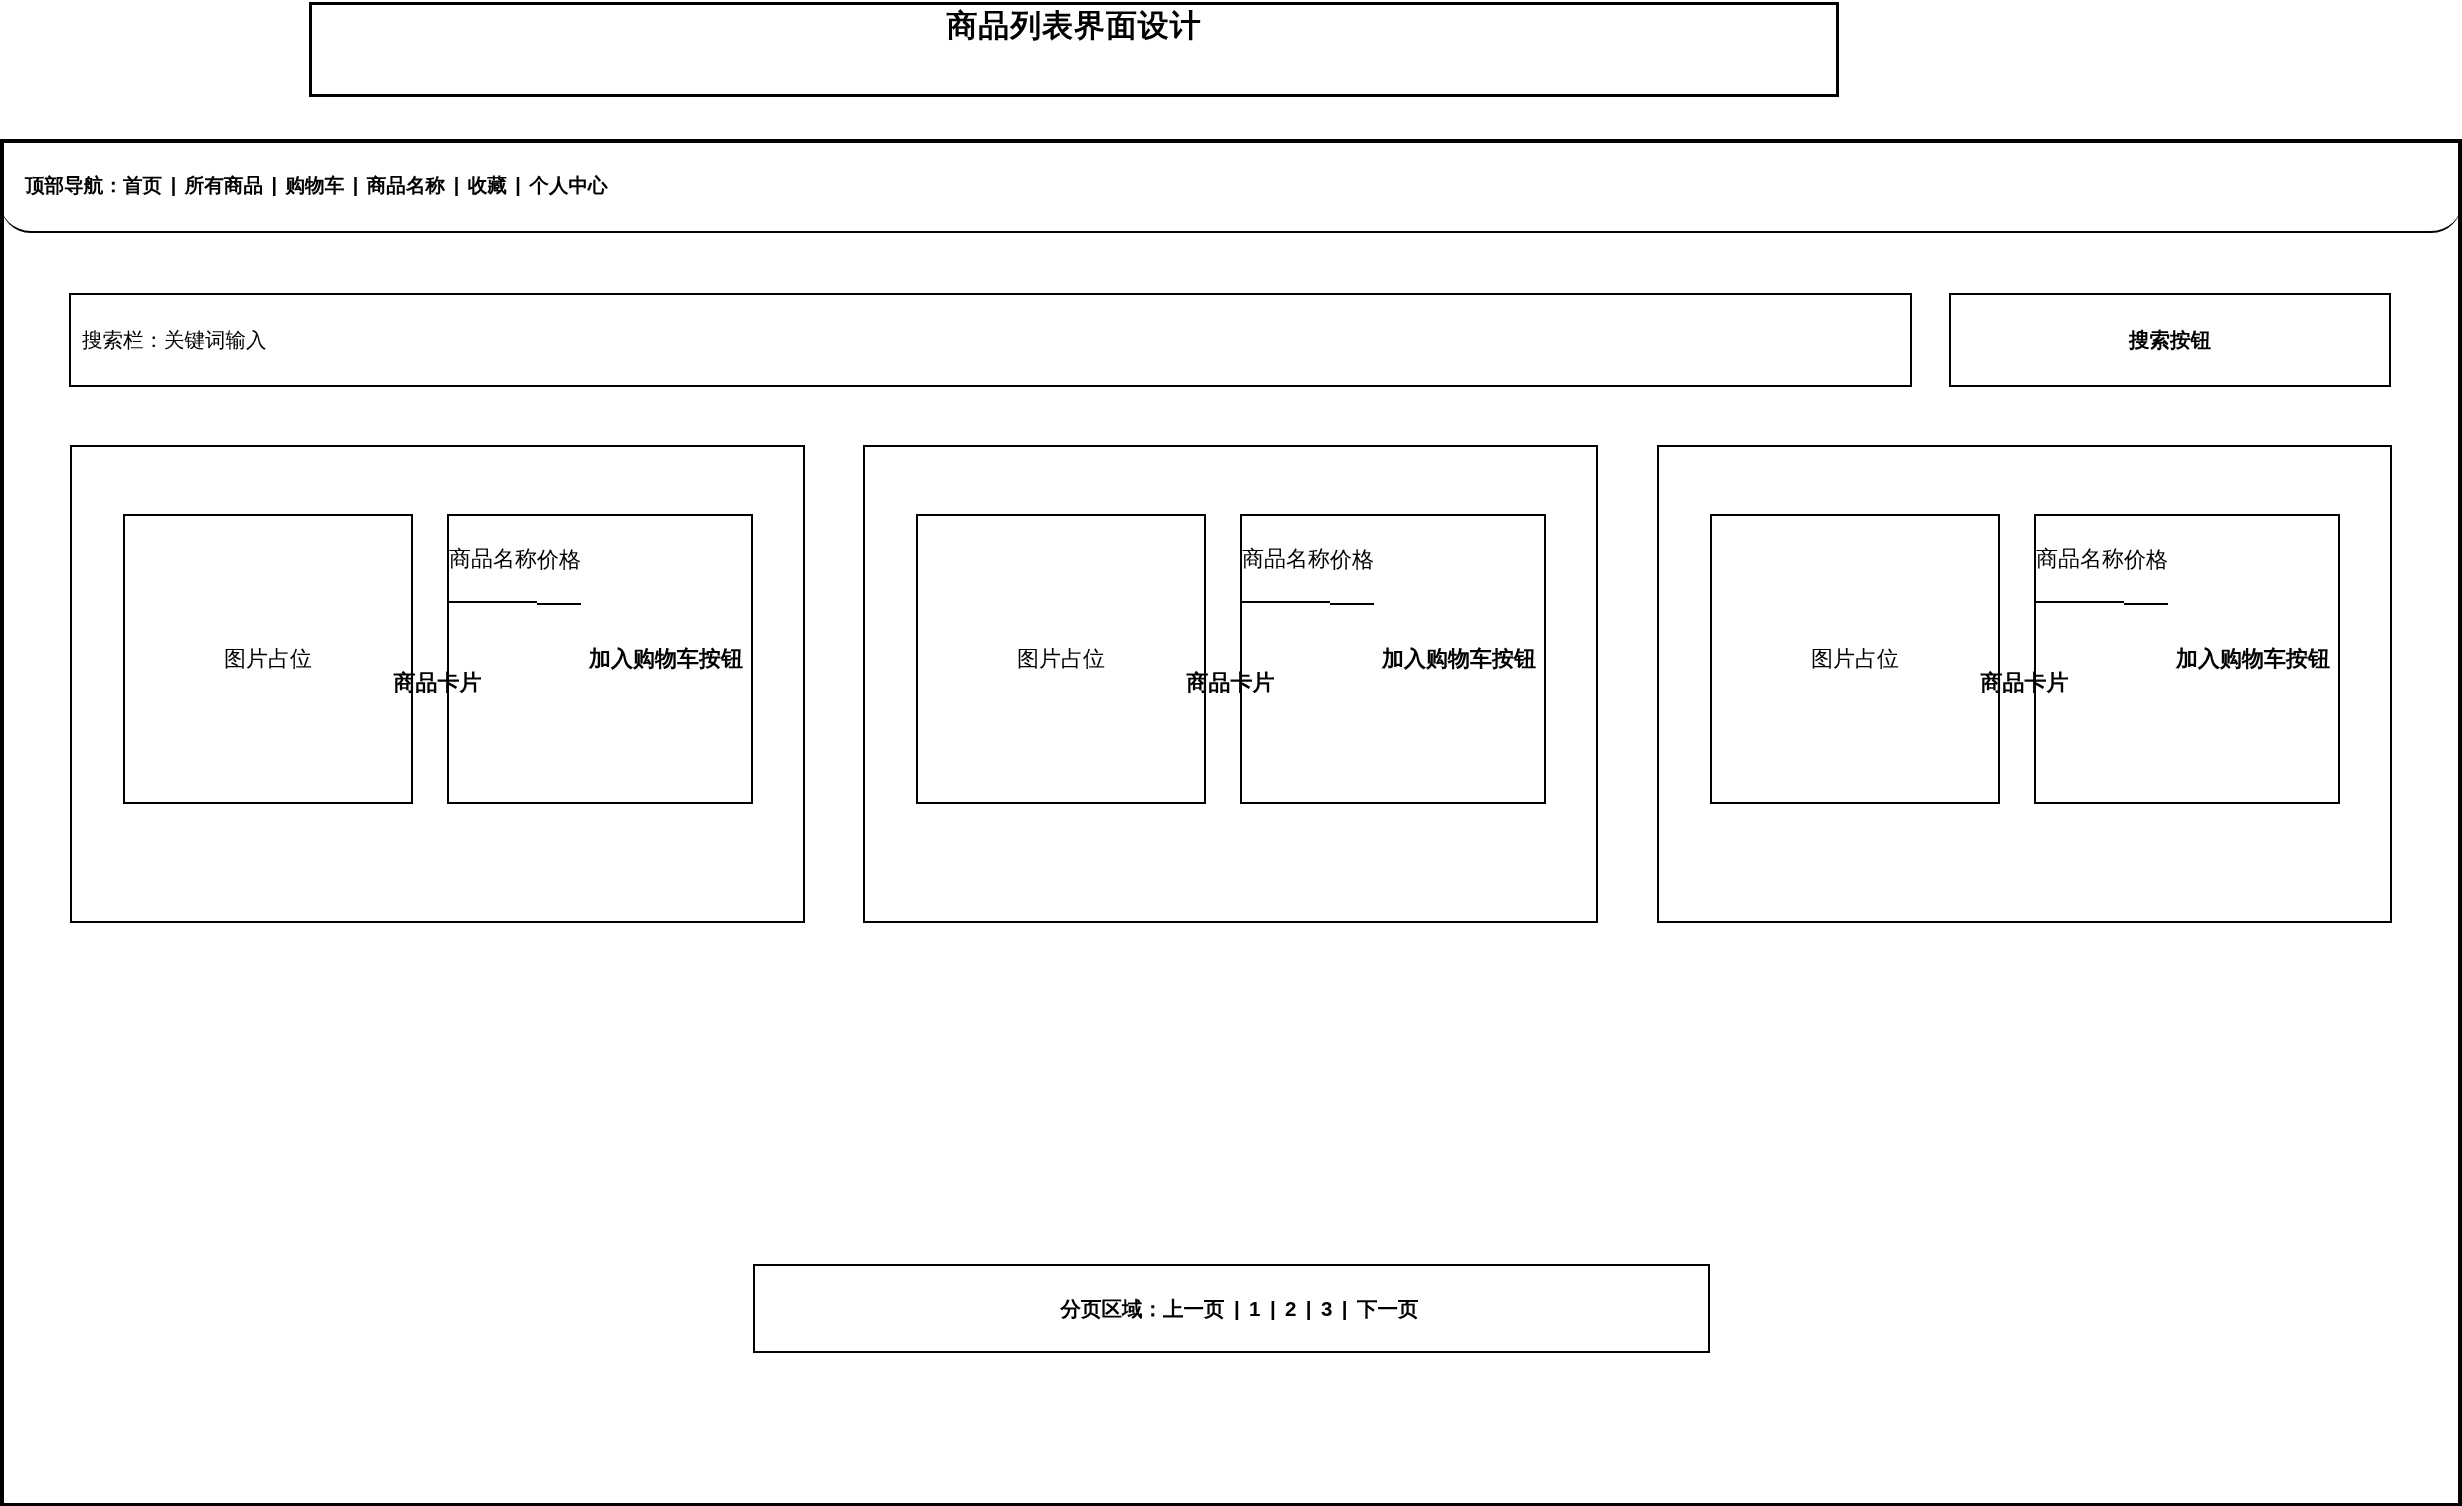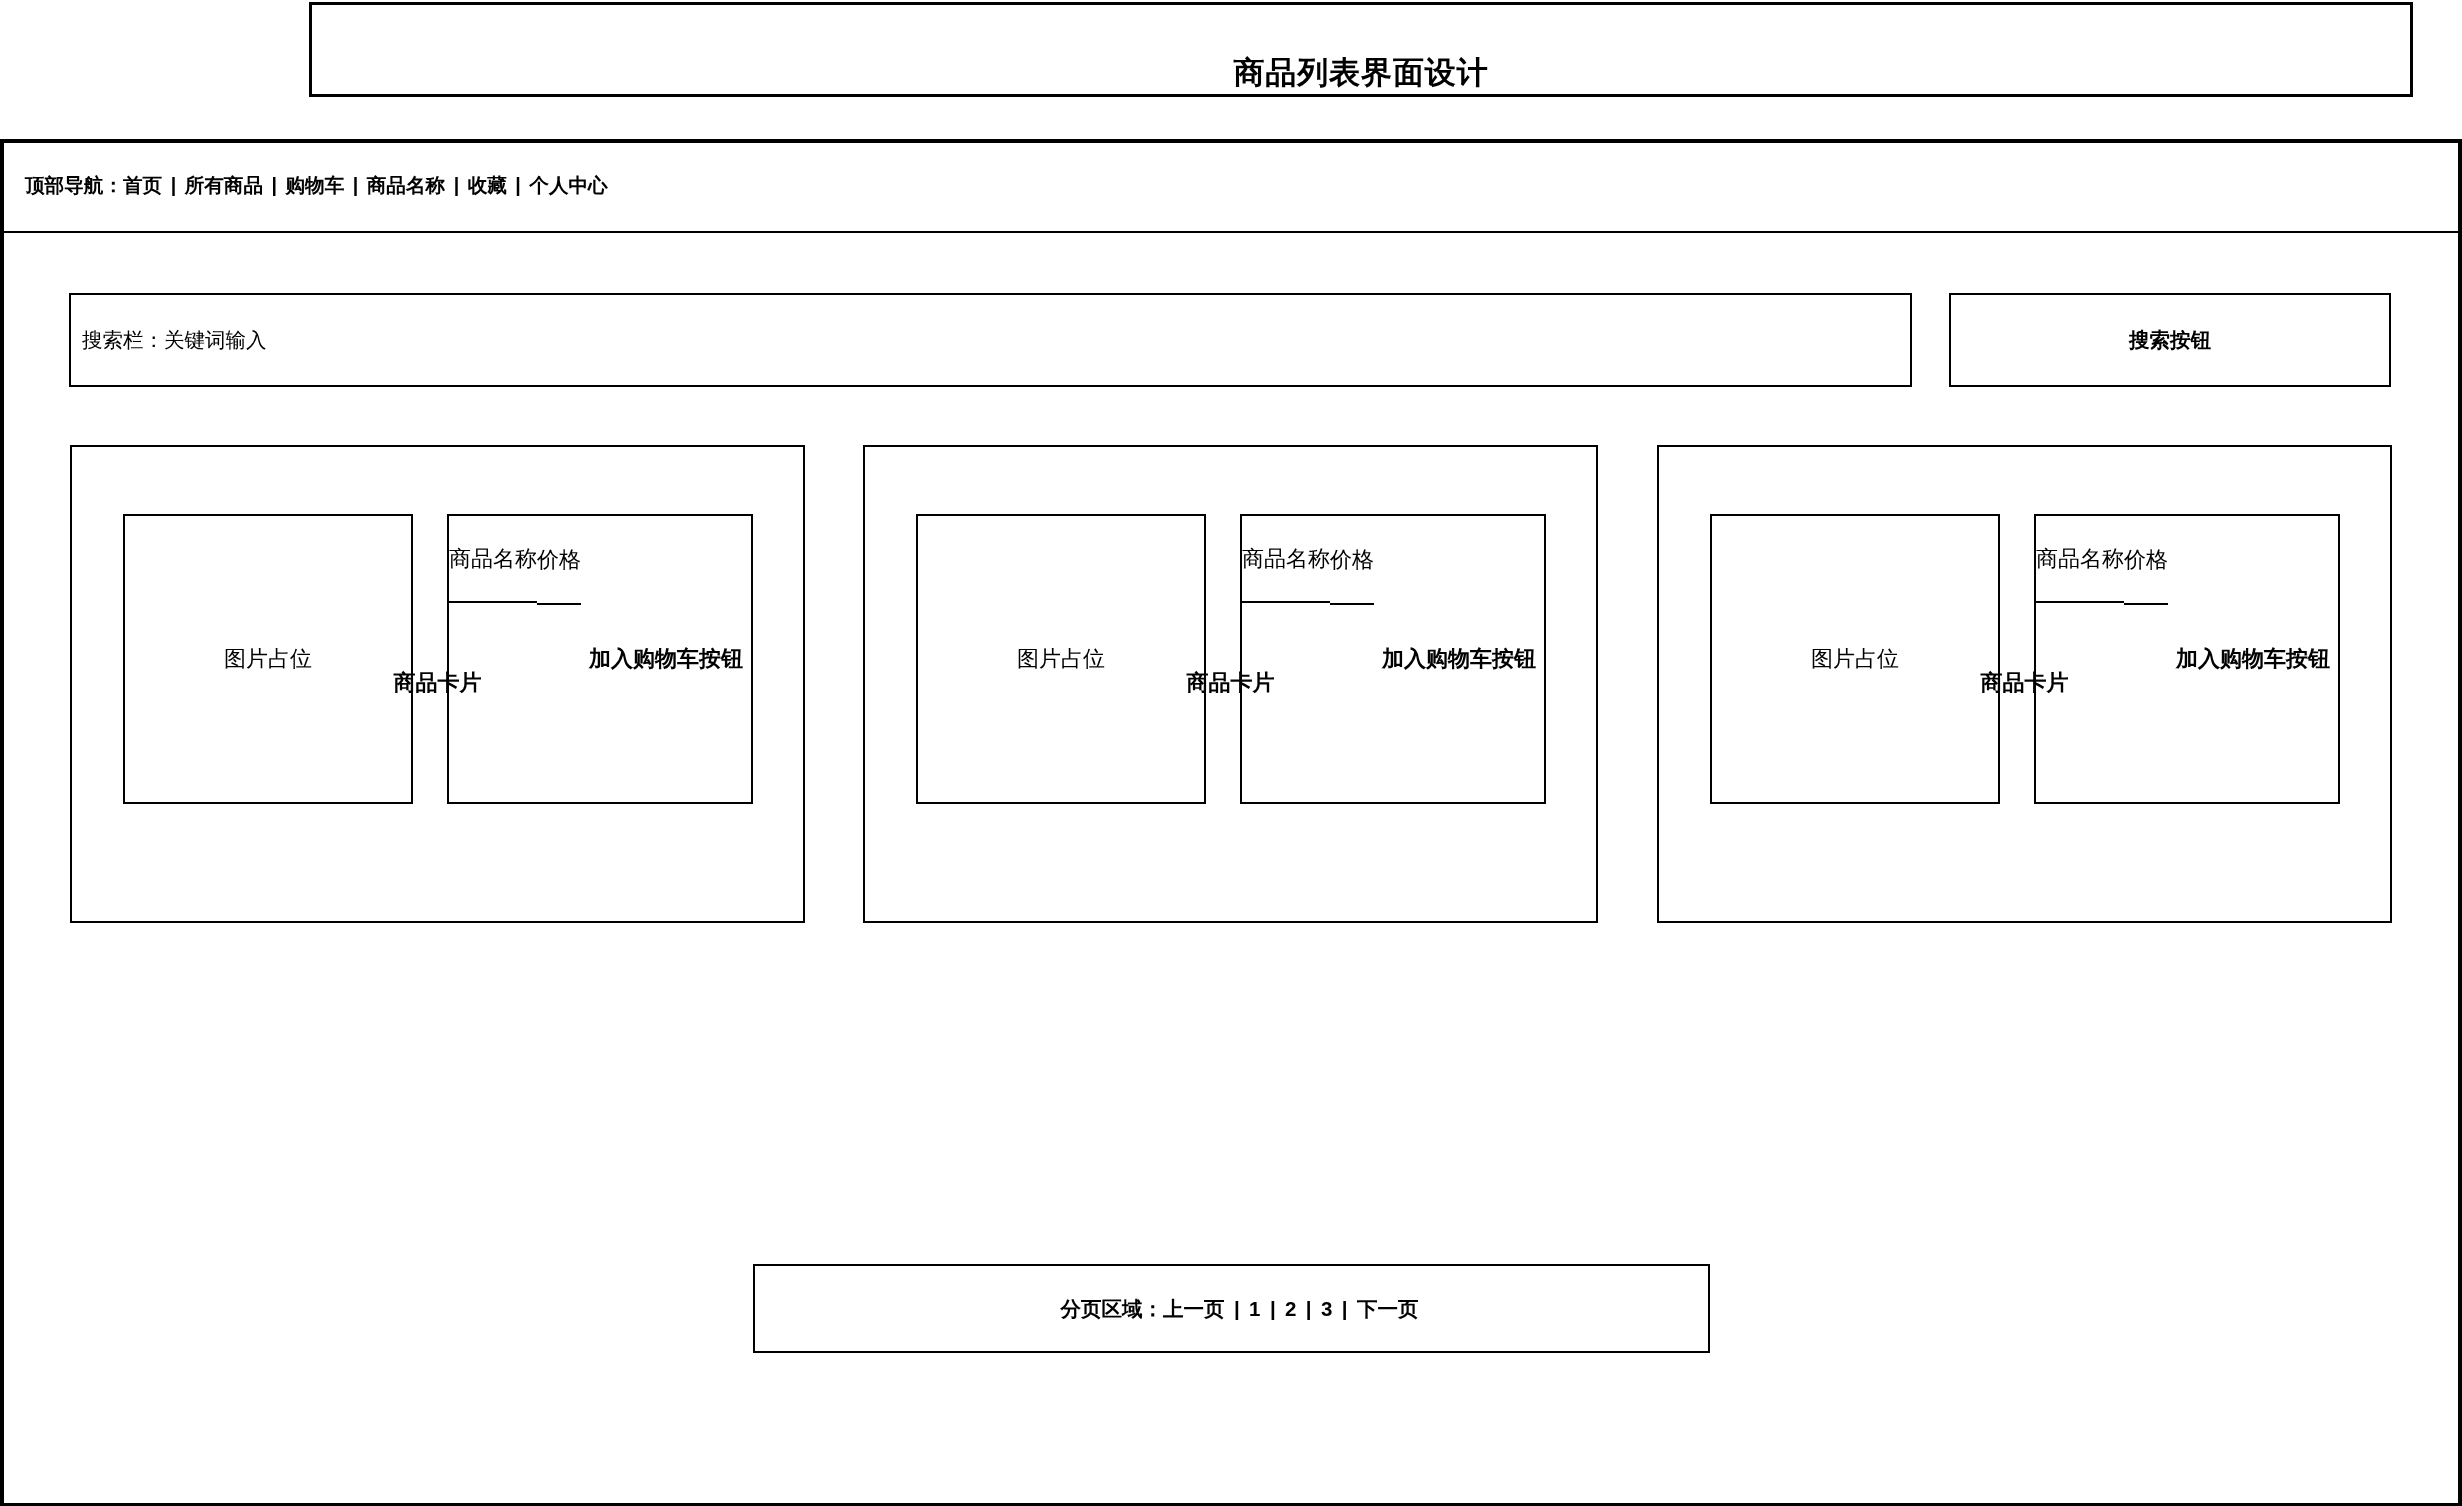--- a/index.html
+++ b/index.html
@@ -7,41 +7,42 @@
   body {
     position: relative;
     background: #ffffff;
     color: #000000;
     font-family: "Liberation Sans", "DejaVu Sans", sans-serif;
     overflow: hidden;
   }
 
   
   .title-box {
-    position: absolute; left: 309px; top: 1.7px; width: 2104px; height: 95px;
+    position: absolute; left: 309px; top: 1.7px; width: 1530px; height: 95px;
     border: 3.4px solid #000;
-    display: flex; align-items: flex-end; justify-content: center;
+    display: flex; align-items: flex-start; justify-content: center;
   }
   .title-box h1 { font-size: 31px; font-weight: bold; letter-spacing: 0.9px; }
 
   
   .page-frame {
     position: absolute; left: 0; top: 139px; width: 2462px; height: 1368px;
     border: 4.3px solid #000;
     pointer-events: none;
   }
 
   
   .top-nav {
     position: absolute; left: 0; top: 139px; width: 2462px; height: 94px;
     border-bottom: 2.6px solid #000;
     display: flex; align-items: center;
     padding-left: 25px;
     font-size: 19.6px; font-weight: bold;
     white-space: nowrap;
+    border-radius: 31px;
   }
   .top-nav .sep { margin: 0 8.5px; }
 
   
   .search-input {
     position: absolute; left: 69px; top: 293px; width: 1843px; height: 94px;
     border: 2.6px solid #000;
     display: flex; align-items: center;
     padding-left: 11px;
     font-size: 20.5px; font-weight: normal;

